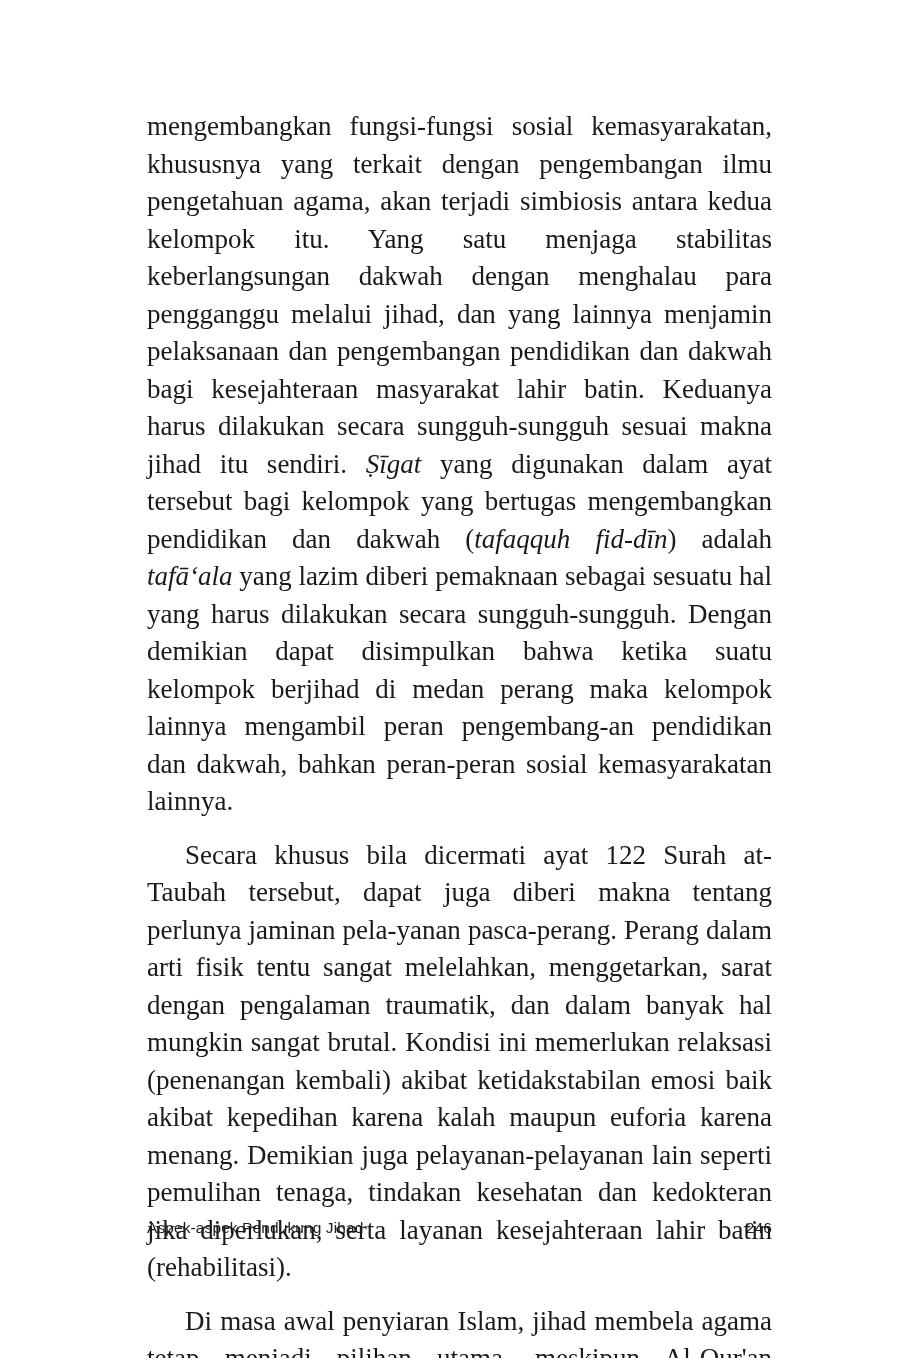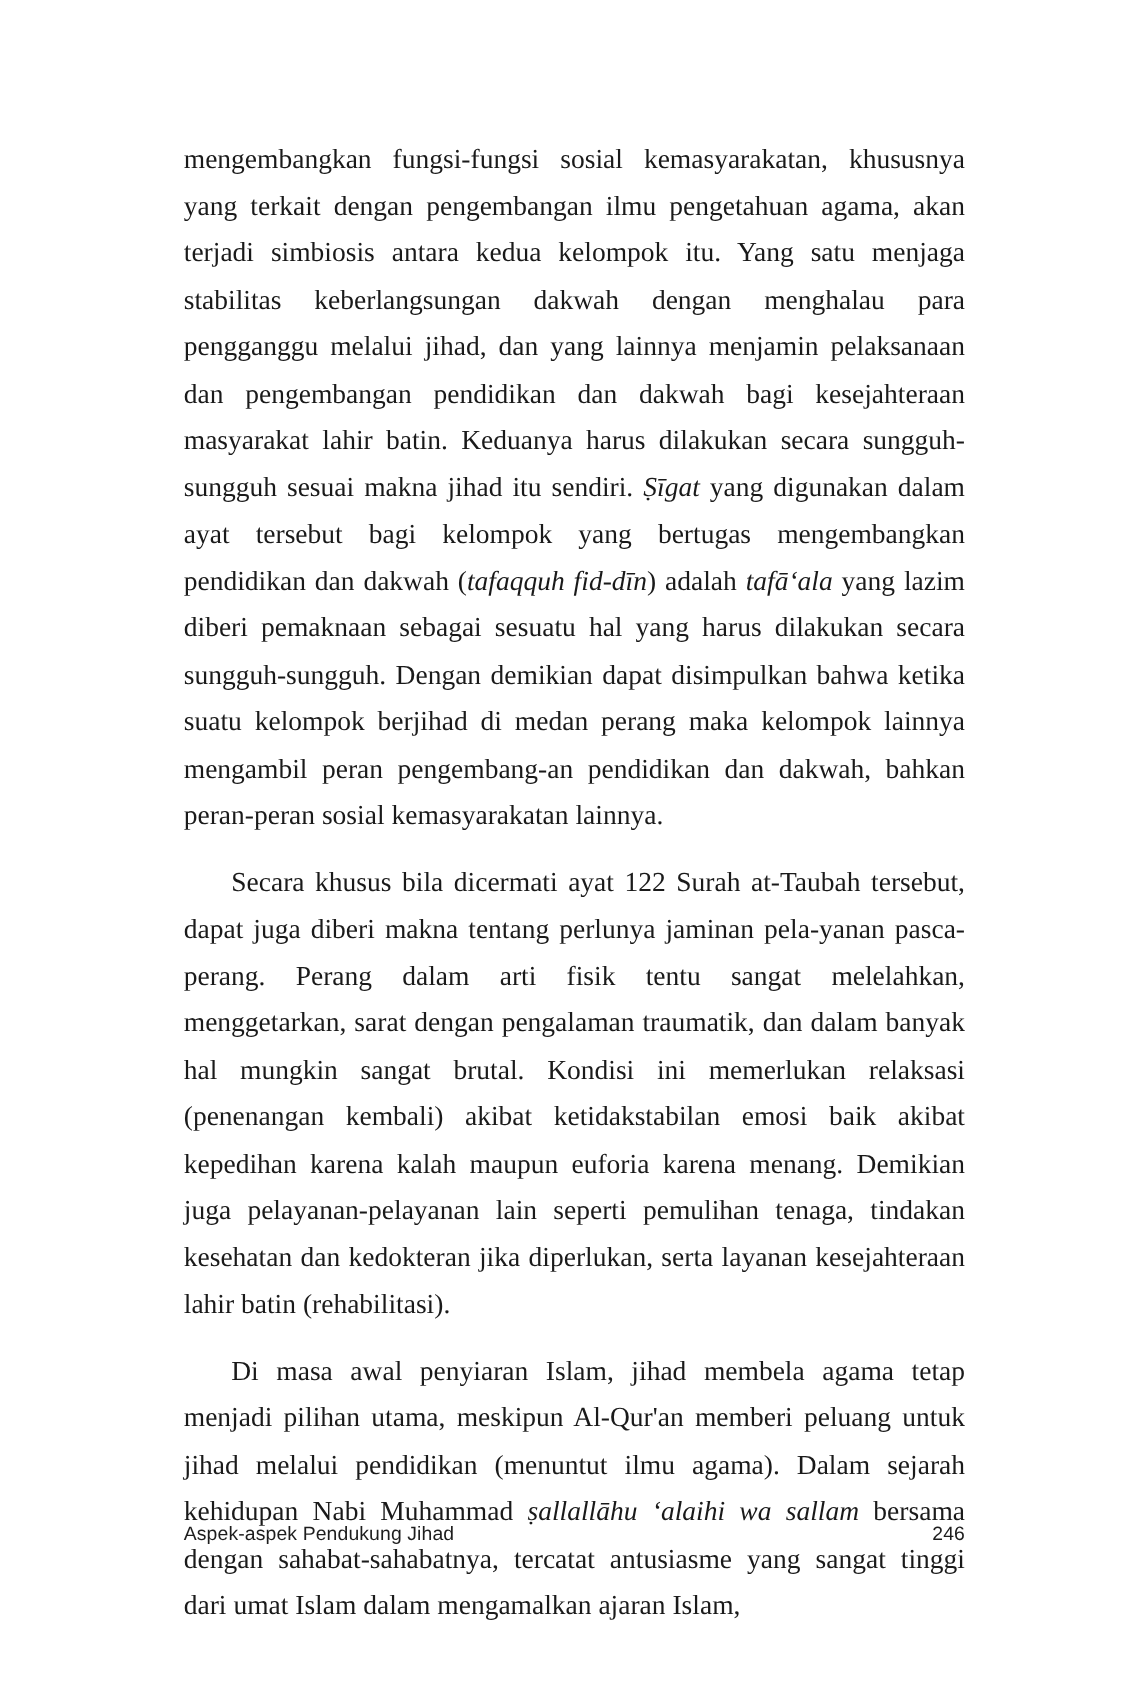--- a/index.html
+++ b/index.html
@@ -16,21 +16,21 @@
     overflow: hidden;
   }
   .content {
     position: absolute;
     left: 147px;
     top: 108px;
     width: 625px;
   }
   .body-text {
     font-family: "Liberation Serif", serif;
-    font-size: 22px;
+    font-size: 27px;
     line-height: 37.5px;
     color: #1a1a1a;
     text-align: justify;
     text-justify: inter-word;
     margin: 0;
     hyphens: manual;
   }
   .body-text + .body-text {
     text-indent: 38px;
     margin-top: 16px;

